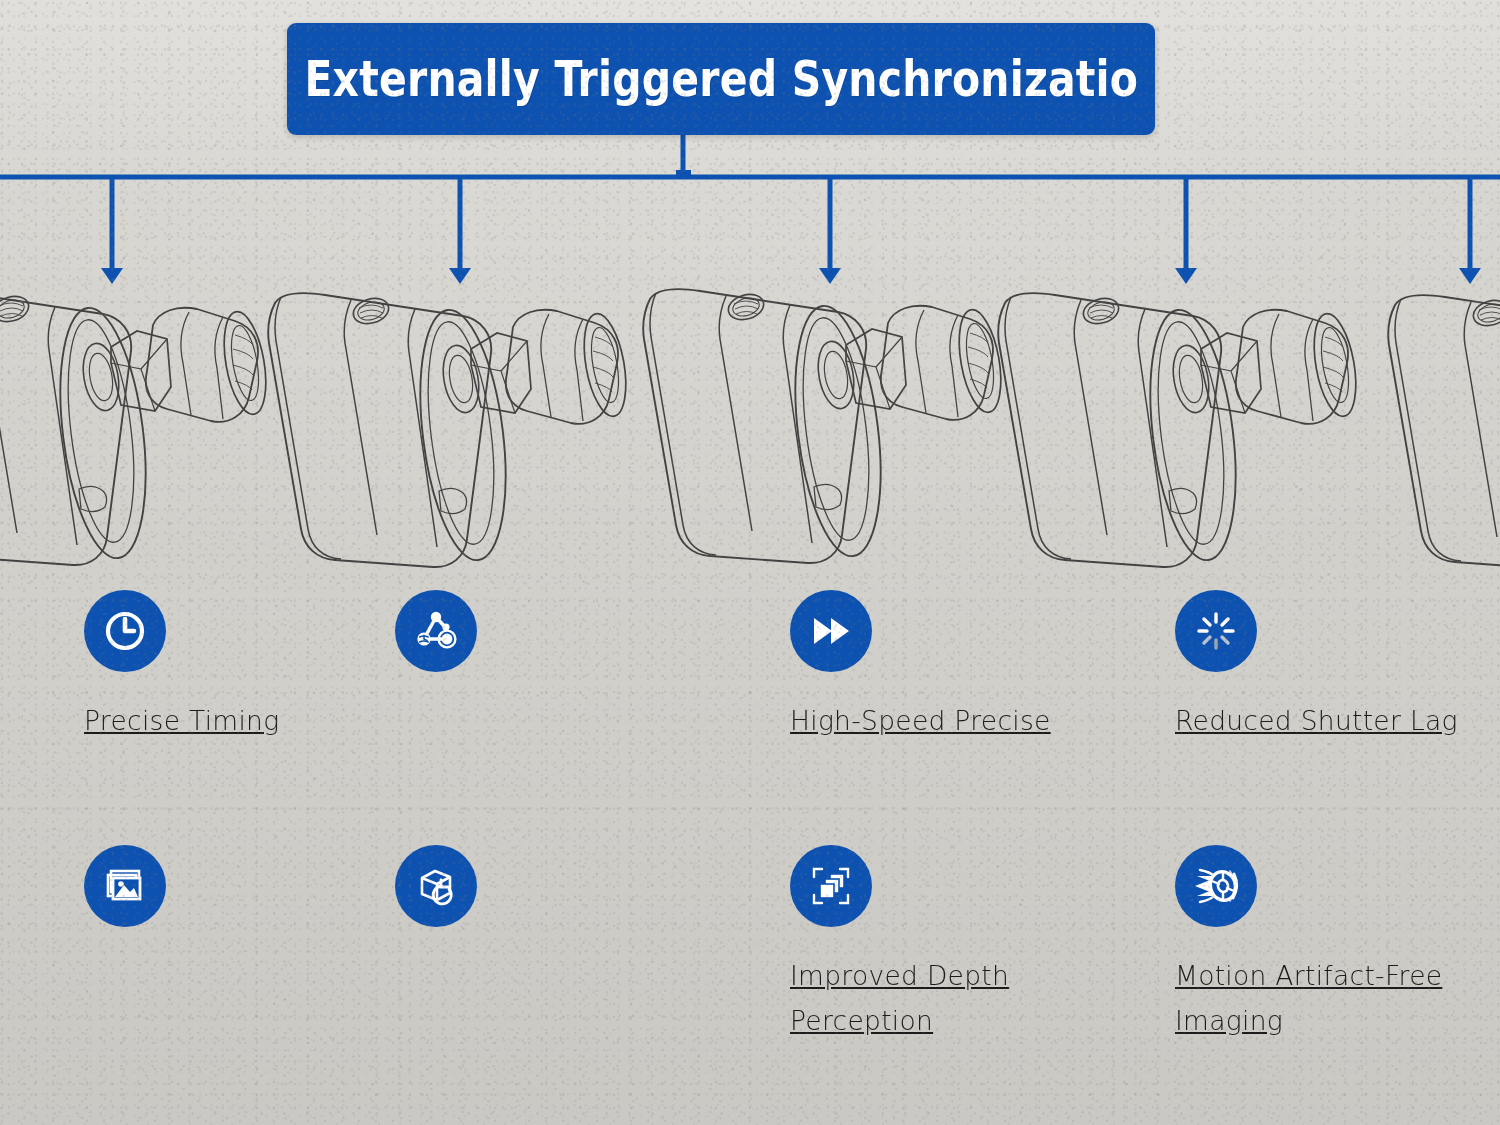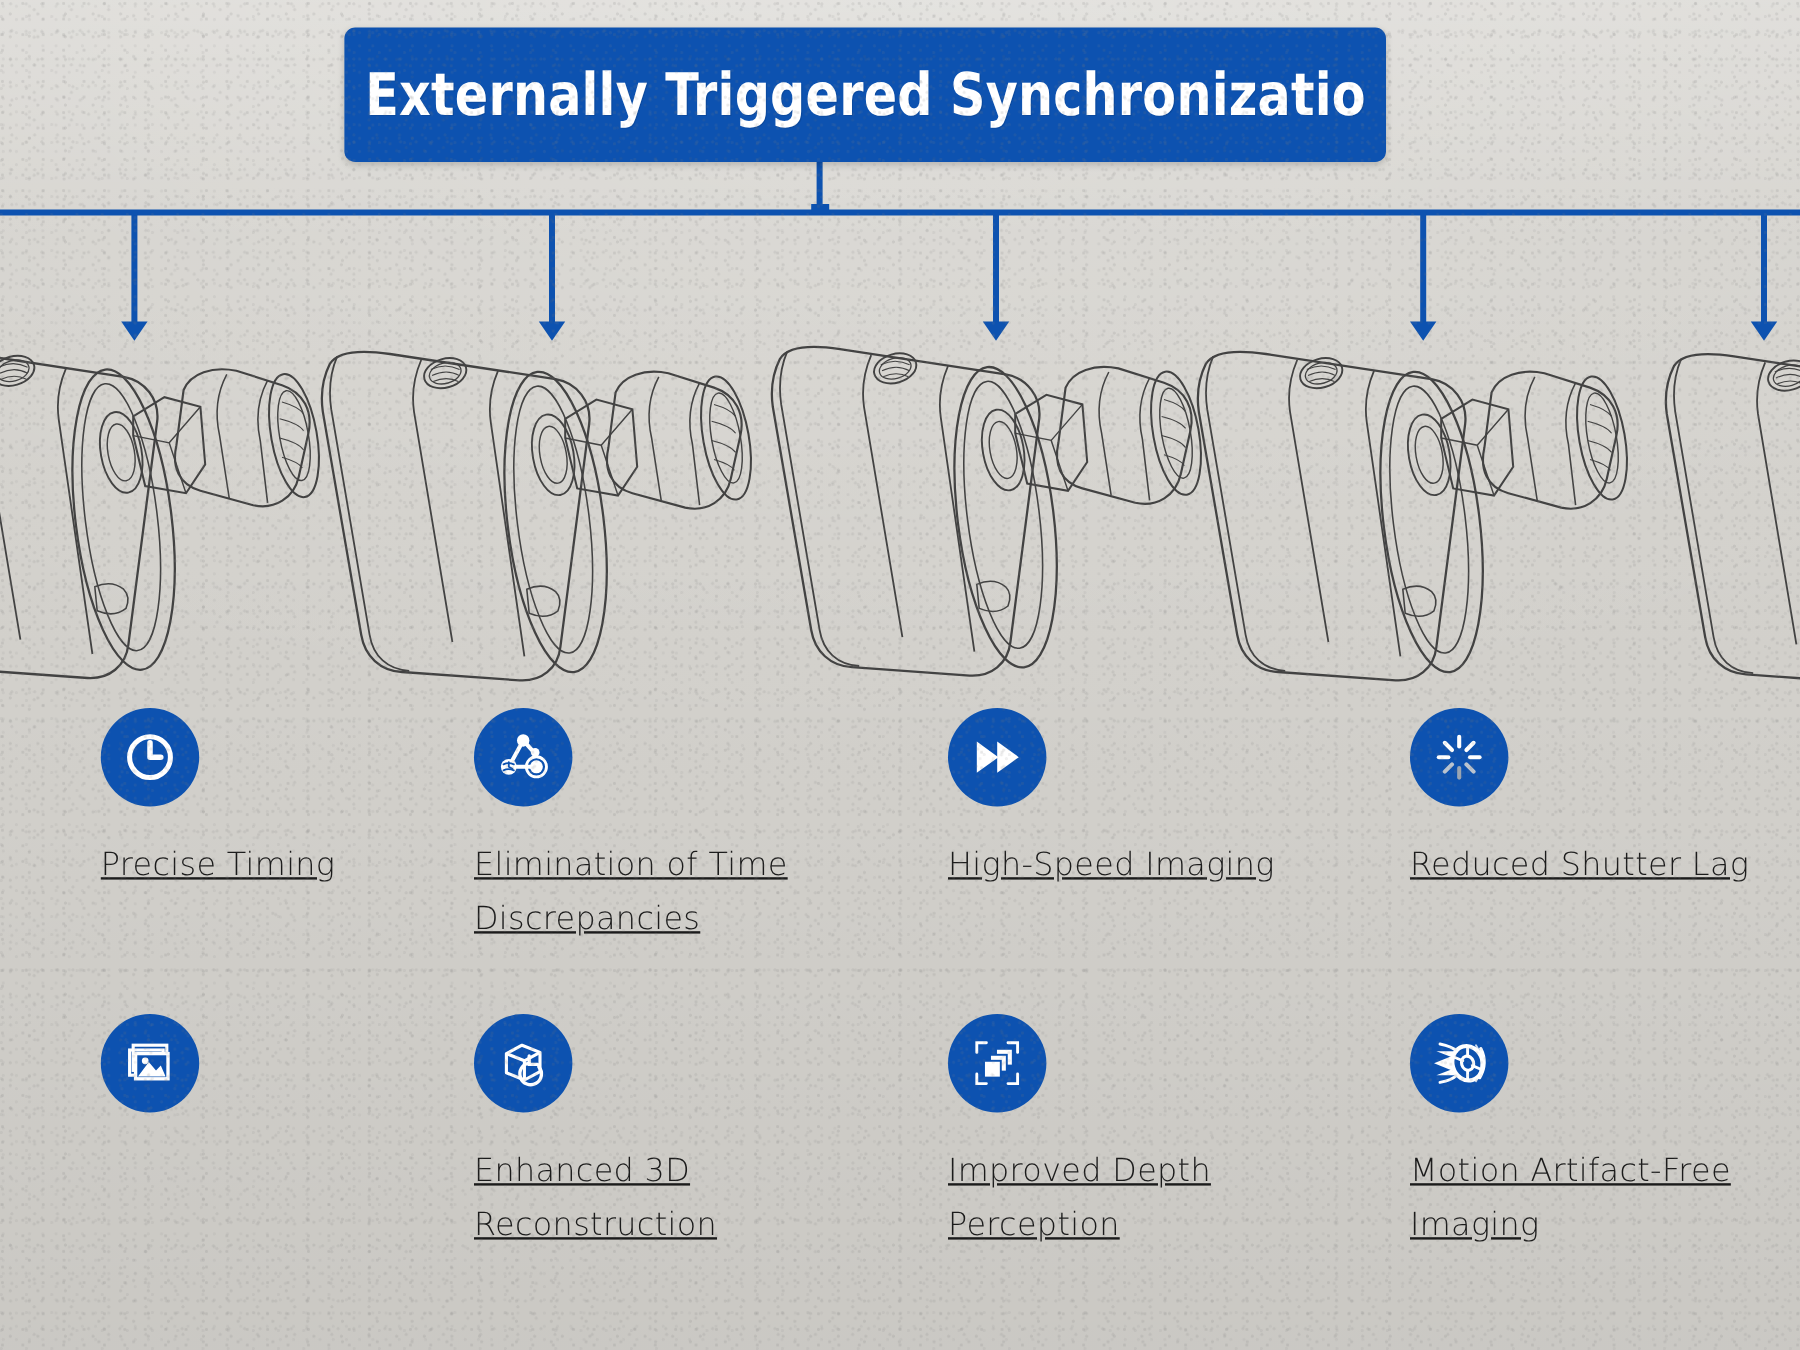--- a/index.html
+++ b/index.html
@@ -184,32 +184,30 @@
       <circle cx="36" cy="33" r="5.4" fill="#fff"></circle>
       <circle cx="36" cy="33" r="8.4" fill="none" stroke="#fff" stroke-width="2.4"></circle>
       <circle cx="13" cy="33" r="6.6" fill="#fff"></circle>
       <g stroke="#0d52b0" stroke-width="1.5" fill="none" stroke-linecap="round">
         <path d="M13 29.2 L13 33 L16 34.6"></path>
         <path d="M8.6 31 q4 -2 8.6 0"></path>
         <path d="M8.6 36 q4 -2 8.6 0"></path>
       </g>
     </svg>
   </div>
-  <div class="flabel">Elimination of Time
-Discrepancies</div>
 </div>
 
 <div class="feat" style="left:790px;top:590px;">
   <div class="circle">
     <svg width="48" height="48" viewBox="0 0 48 48">
       <polygon points="7,11 25,24 7,37" fill="#fff"></polygon>
       <polygon points="24,11 42,24 24,37" fill="#fff"></polygon>
     </svg>
   </div>
-  <div class="flabel">High-Speed Imaging</div>
+  <div class="flabel">High-Speed Precise</div>
 </div>
 
 <div class="feat" style="left:1175px;top:590px;">
   <div class="circle">
     <svg width="48" height="48" viewBox="0 0 48 48">
       <g stroke-linecap="round" stroke-width="3.4">
         <line x1="24" y1="7" x2="24" y2="15" stroke="#ffffff"></line>
         <line x1="36" y1="12" x2="30" y2="18" stroke="#ffffff"></line>
         <line x1="41" y1="24" x2="33" y2="24" stroke="#ffffff"></line>
         <line x1="36" y1="36" x2="30" y2="30" stroke="#b9c3cf"></line>
@@ -241,22 +239,20 @@
       <g fill="none" stroke="#fff" stroke-width="2.6" stroke-linejoin="round">
         <path d="M11,17 L24,10 L39,16 L39,32 L26,39 L11,33 Z"></path>
         <path d="M11,17 L26,23 L39,16 M26,23 L26,39"></path>
       </g>
       <g fill="none" stroke="#fff" stroke-width="2.8" stroke-linecap="round">
         <path d="M38,28 a9,9 0 1 1 -8,-3"></path>
         <path d="M30,19 L30,26 L37,26"></path>
       </g>
     </svg>
   </div>
-  <div class="flabel">Enhanced 3D
-Reconstruction</div>
 </div>
 
 <div class="feat" style="left:790px;top:845px;">
   <div class="circle">
     <svg width="50" height="50" viewBox="0 0 50 50">
       <g fill="none" stroke="#fff" stroke-width="2.4" stroke-linecap="round">
         <path d="M8,16 L8,8 L16,8"></path>
         <path d="M42,16 L42,8 L34,8"></path>
         <path d="M8,34 L8,42 L16,42"></path>
         <path d="M42,34 L42,42 L34,42"></path>

